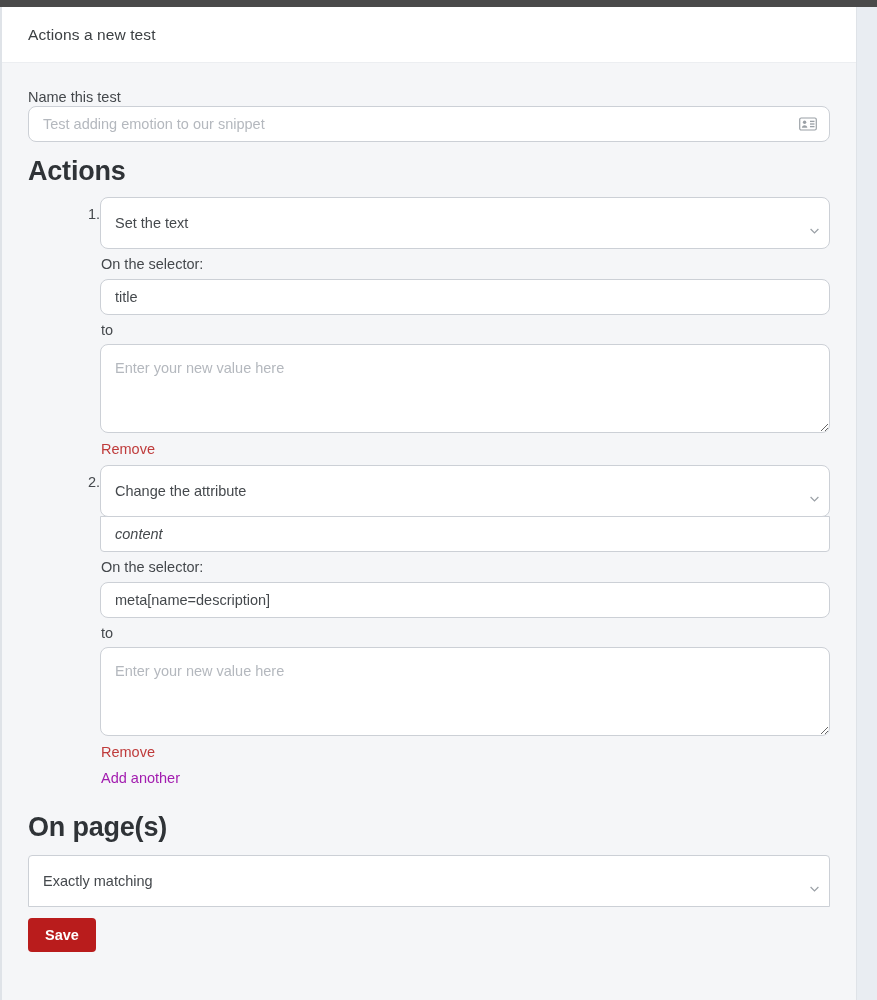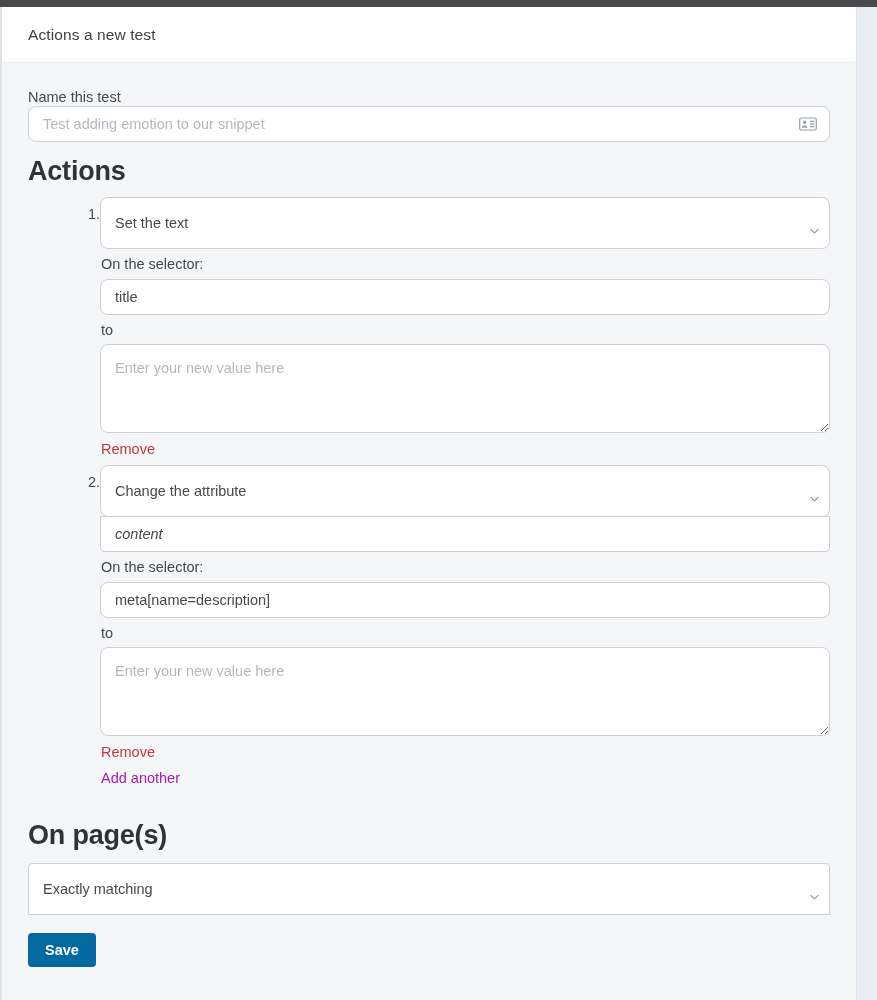--- a/index.html
+++ b/index.html
@@ -103,21 +103,21 @@
   }
 
   
   .section-h {
     font-size: 27px;
     font-weight: bold;
     color: #2f3337;
     margin: 14px 0 10px 0;
     letter-spacing: -.2px;
   }
-  .section-h.pages { margin: 32px 0 12px 0; }
+  .section-h.pages { margin: 24px 0 12px 0; }
 
   
   ol.actions {
     list-style: none;
     margin: 0; padding: 0;
     counter-reset: act;
   }
   ol.actions > li {
     position: relative;
     counter-increment: act;
@@ -153,22 +153,22 @@
     border: 0;
     padding: 0;
     font-family: "Liberation Sans", sans-serif;
   }
   .lnk-remove { color: #bf3b3b; margin: 8px 0 0 1px; }
   .lnk-add    { color: #a21caf; margin: 9px 0 0 1px; }
 
   
   .btn-save {
     display: inline-block;
-    margin-top: 18px;
-    background: #0369a1;
+    margin-top: 11px;
+    background: #b91c1c;
     color: #ffffff;
     font-size: 14.5px;
     font-weight: bold;
     border: 0;
     border-radius: 4px;
     padding: 9px 17px;
     cursor: pointer;
     font-family: "Liberation Sans", sans-serif;
   }
 

